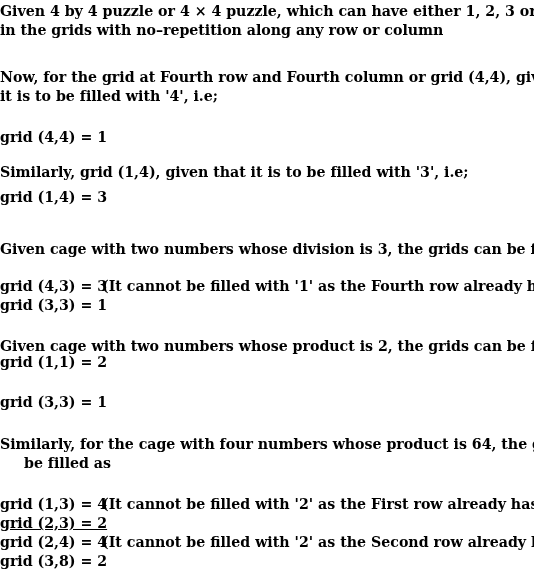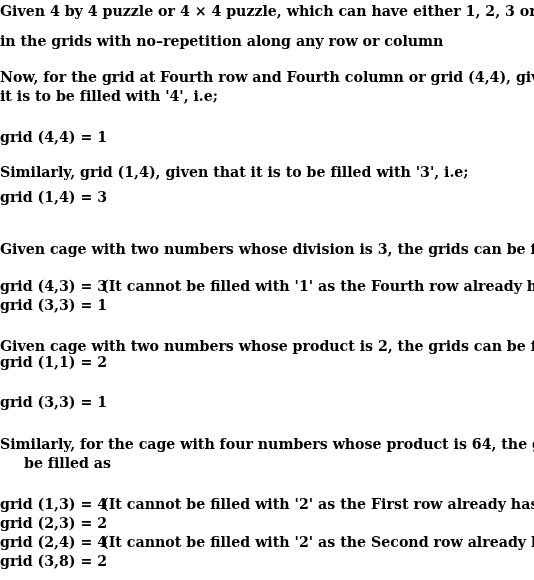--- a/index.html
+++ b/index.html
@@ -46,21 +46,21 @@
     left: 102px;
     color: #000;
   }
 </style>
 </head>
 <body>
 
 <div id="doc">
 
   <div class="line" style="top:3px;">Given 4 by 4 puzzle or 4 × 4 puzzle, which can have either 1, 2, 3 or 4 filled</div>
-  <div class="line" style="top:33px;">in the grids with no–repetition along any row or column</div>
+  <div class="line" style="top:22px;">in the grids with no–repetition along any row or column</div>
 
   <div class="line" style="top:69px;">Now, for the grid at Fourth row and Fourth column or grid (4,4), given that</div>
   <div class="line" style="top:88px;">it is to be filled with '4', i.e;</div>
   <div class="line" style="top:129px;">grid (4,4) = 1</div>
 
   <div class="line" style="top:164px;">Similarly, grid (1,4), given that it is to be filled with '3', i.e;</div>
   <div class="line" style="top:189px;">grid (1,4) = 3</div>
 
   <div class="line" style="top:241px;">Given cage with two numbers whose division is 3, the grids can be filled as</div>
   <div class="line" style="top:278px;">grid (4,3) = 3</div>
@@ -70,20 +70,20 @@
   <div class="line" style="top:338px;">Given cage with two numbers whose product is 2, the grids can be filled as</div>
   <div class="line" style="top:354px;">grid (1,1) = 2</div>
   <div class="line" style="top:394px;">grid (3,3) = 1</div>
 
   <div class="line" style="top:436px;">Similarly, for the cage with four numbers whose product is 64, the grids can</div>
   <div class="line" style="top:455px;margin-left:24px;">be filled as</div>
 
   <div class="line" style="top:496px;">grid (1,3) = 4</div>
   <div class="note" style="top:496px;">(It cannot be filled with '2' as the First row already has a '2')</div>
 
-  <div class="line" style="top:515px;">grid (2,3) = 2</div>
+  <div class="line" style="top:515px;text-decoration:underline;">grid (2,3) = 2</div>
 
   <div class="line" style="top:534px;">grid (2,4) = 4</div>
   <div class="note" style="top:534px;">(It cannot be filled with '2' as the Second row already has a '2')</div>
 
   <div class="line" style="top:553px;">grid (3,8) = 2</div>
 
 </div>
 
 </body></html>

